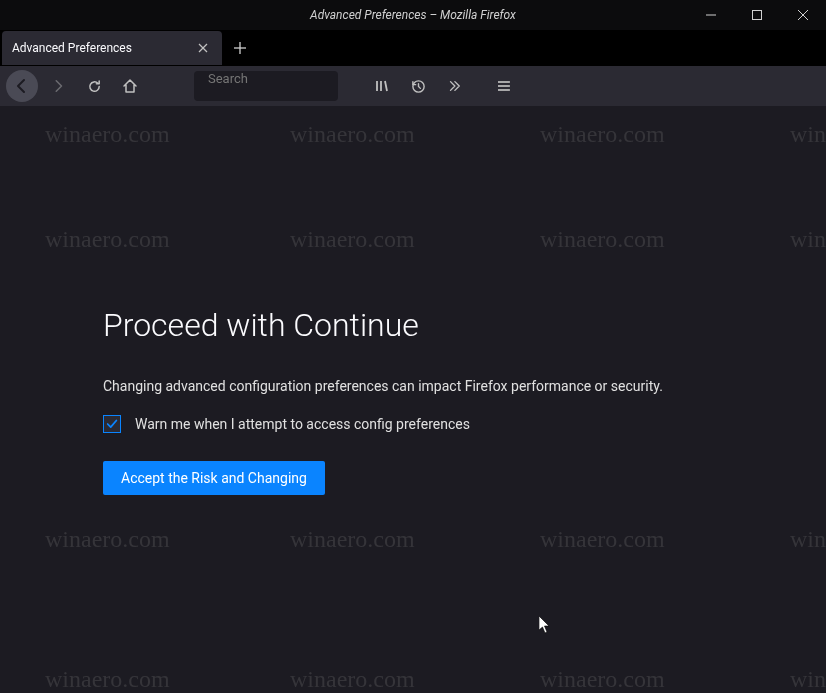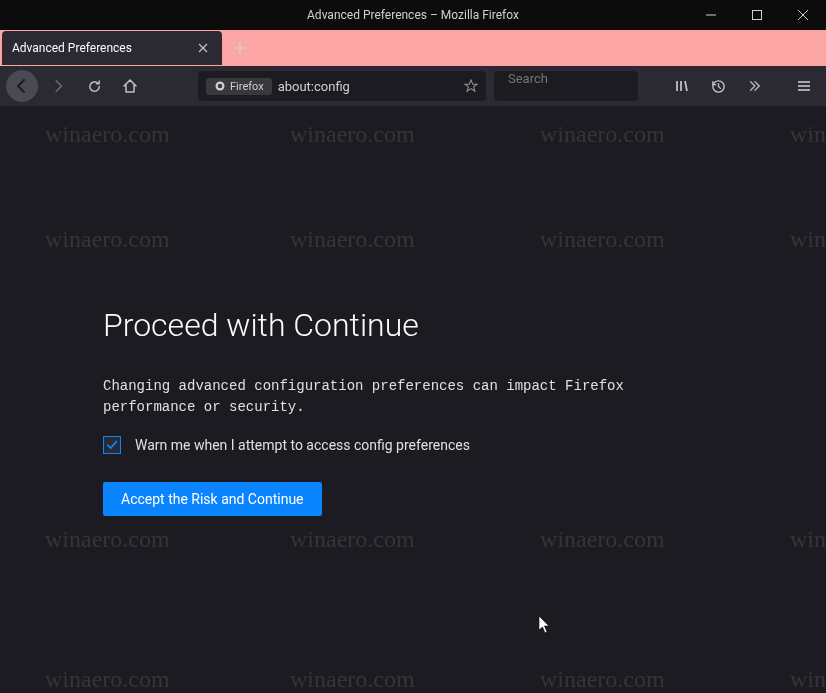--- a/index.html
+++ b/index.html
@@ -16,20 +16,21 @@
       overflow: hidden;
       position: relative;
     }
     .titlebar {
       height: 30px;
       background: #0c0c0d;
       display: flex;
       align-items: center;
       justify-content: center;
       position: relative;
+      font-style: italic;
     }
     .titlebar-title {
       color: #d0d0d0;
       font-size: 12px;
     }
     .window-controls {
       position: absolute;
       right: 0;
       top: 0;
       height: 30px;
@@ -38,21 +39,21 @@
     .win-btn {
       width: 46px;
       height: 30px;
       display: flex;
       align-items: center;
       justify-content: center;
       color: #d0d0d0;
     }
     .tabbar {
       height: 36px;
-      background: #fca5a5;
+      background: #000000;
       display: flex;
       align-items: center;
       padding-left: 2px;
     }
     .tab {
       height: 34px;
       min-width: 220px;
       background: #2b2a33;
       border-top-left-radius: 4px;
       border-top-right-radius: 4px;
@@ -170,21 +171,20 @@
       font-size: 32px;
       font-weight: 300;
       color: #fbfbfe;
       margin-bottom: 32px;
     }
     .warning-msg {
       font-size: 14px;
       color: #e0e0e0;
       margin-bottom: 18px;
       line-height: 1.5;
-      font-family: Liberation Mono, monospace;
     }
     .checkbox-row {
       display: flex;
       align-items: center;
       gap: 14px;
       margin-bottom: 28px;
     }
     .checkbox {
       width: 18px;
       height: 18px;
@@ -285,35 +285,20 @@
     <svg width="15" height="15" viewBox="0 0 16 16">
         <path d="M13 8 A5 5 0 1 1 11.5 4.5 M13 2 L13 5 L10 5" stroke="currentColor" stroke-width="1.6" fill="none" stroke-linecap="round" stroke-linejoin="round"></path>
       </svg>
   </div>
   <div class="nav-btn">
     <svg width="16" height="16" viewBox="0 0 16 16">
         <path d="M2 8 L8 2 L14 8 M4 7 L4 14 L12 14 L12 7" stroke="currentColor" stroke-width="1.5" fill="none" stroke-linecap="round" stroke-linejoin="round"></path>
       </svg>
   </div>
   <div style="width:40px"></div>
-  <div class="urlbar">
-    <div class="urlbar-identity">
-      <svg width="12" height="12" viewBox="0 0 16 16">
-          <circle cx="8" cy="8" r="6" fill="#d0d0d0"></circle>
-          <circle cx="8" cy="8" r="3" fill="#38383d"></circle>
-        </svg>
-      <span>Firefox</span>
-    </div>
-    <input class="urlbar-input" type="text" value="about:config" style="">
-    <span class="star-btn">
-      <svg width="14" height="14" viewBox="0 0 16 16">
-          <path d="M8 1 L10 6 L15 6 L11 9 L12.5 14 L8 11 L3.5 14 L5 9 L1 6 L6 6 Z" stroke="currentColor" fill="none" stroke-width="1.2"></path>
-        </svg>
-    </span>
-  </div>
   <div class="searchbar">
     <svg width="13" height="13" viewBox="0 0 16 16">
         <circle cx="6.5" cy="6.5" r="4.5" stroke="#c0c0c0" fill="none" stroke-width="1.5"></circle>
         <line x1="10" y1="10" x2="14" y2="14" stroke="#c0c0c0" stroke-width="1.5"></line>
       </svg>
     <input class="searchbar-input" type="text" placeholder="Search" style="">
   </div>
   <div style="width:20px"></div>
   <div class="nav-btn">
     <svg width="16" height="16" viewBox="0 0 16 16">
@@ -349,21 +334,21 @@
     <h1 class="warning-title">Proceed with Continue</h1>
     <p class="warning-msg">Changing advanced configuration preferences can impact Firefox performance or security.</p>
     <div class="checkbox-row">
       <div class="checkbox">
         <svg viewBox="0 0 16 16">
             <path d="M3 8 L6.5 11.5 L13 4" stroke="#0a84ff" stroke-width="2" fill="none" stroke-linecap="round" stroke-linejoin="round"></path>
           </svg>
       </div>
       <span class="checkbox-label">Warn me when I attempt to access config preferences</span>
     </div>
-    <button class="accept-btn">Accept the Risk and Continue</button>
+    <button class="accept-btn">Accept the Risk and Changing</button>
   </div>
 
   <div class="watermark" style="left:45px; top:15px;">winaero.com</div>
   <div class="watermark" style="left:290px; top:15px;">winaero.com</div>
   <div class="watermark" style="left:540px; top:15px;">winaero.com</div>
   <div class="watermark" style="left:790px; top:15px;">winaero.com</div>
   <div class="watermark" style="left:45px; top:120px;">winaero.com</div>
   <div class="watermark" style="left:290px; top:120px;">winaero.com</div>
   <div class="watermark" style="left:540px; top:120px;">winaero.com</div>
   <div class="watermark" style="left:790px; top:120px;">winaero.com</div>

